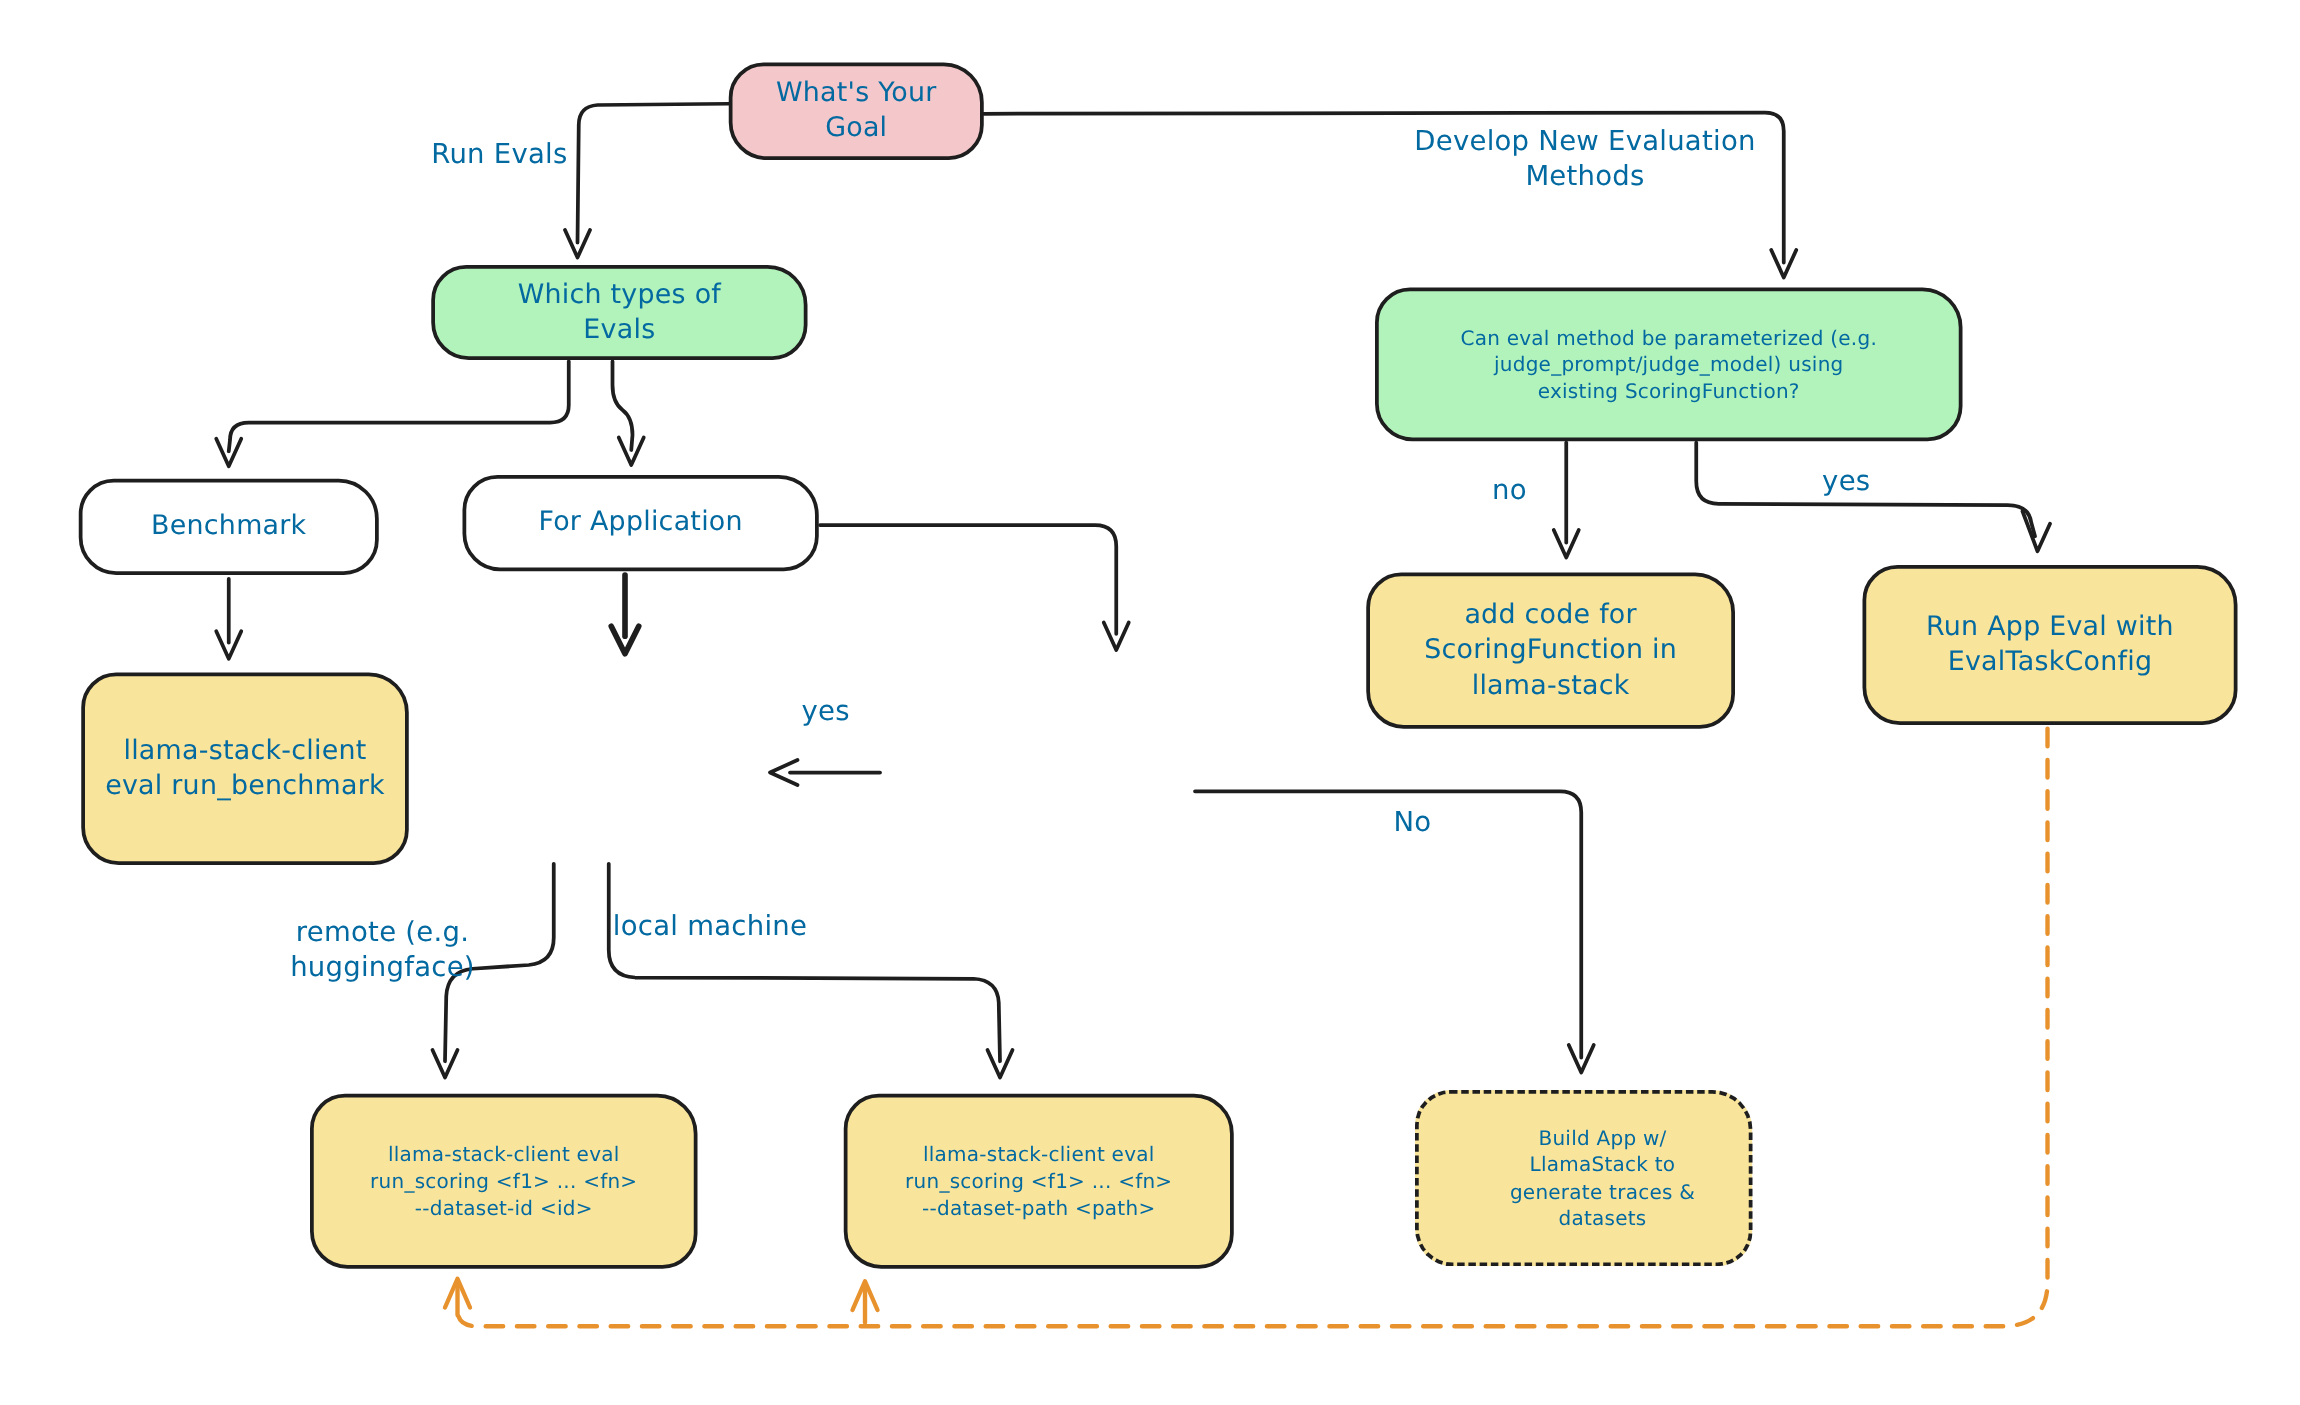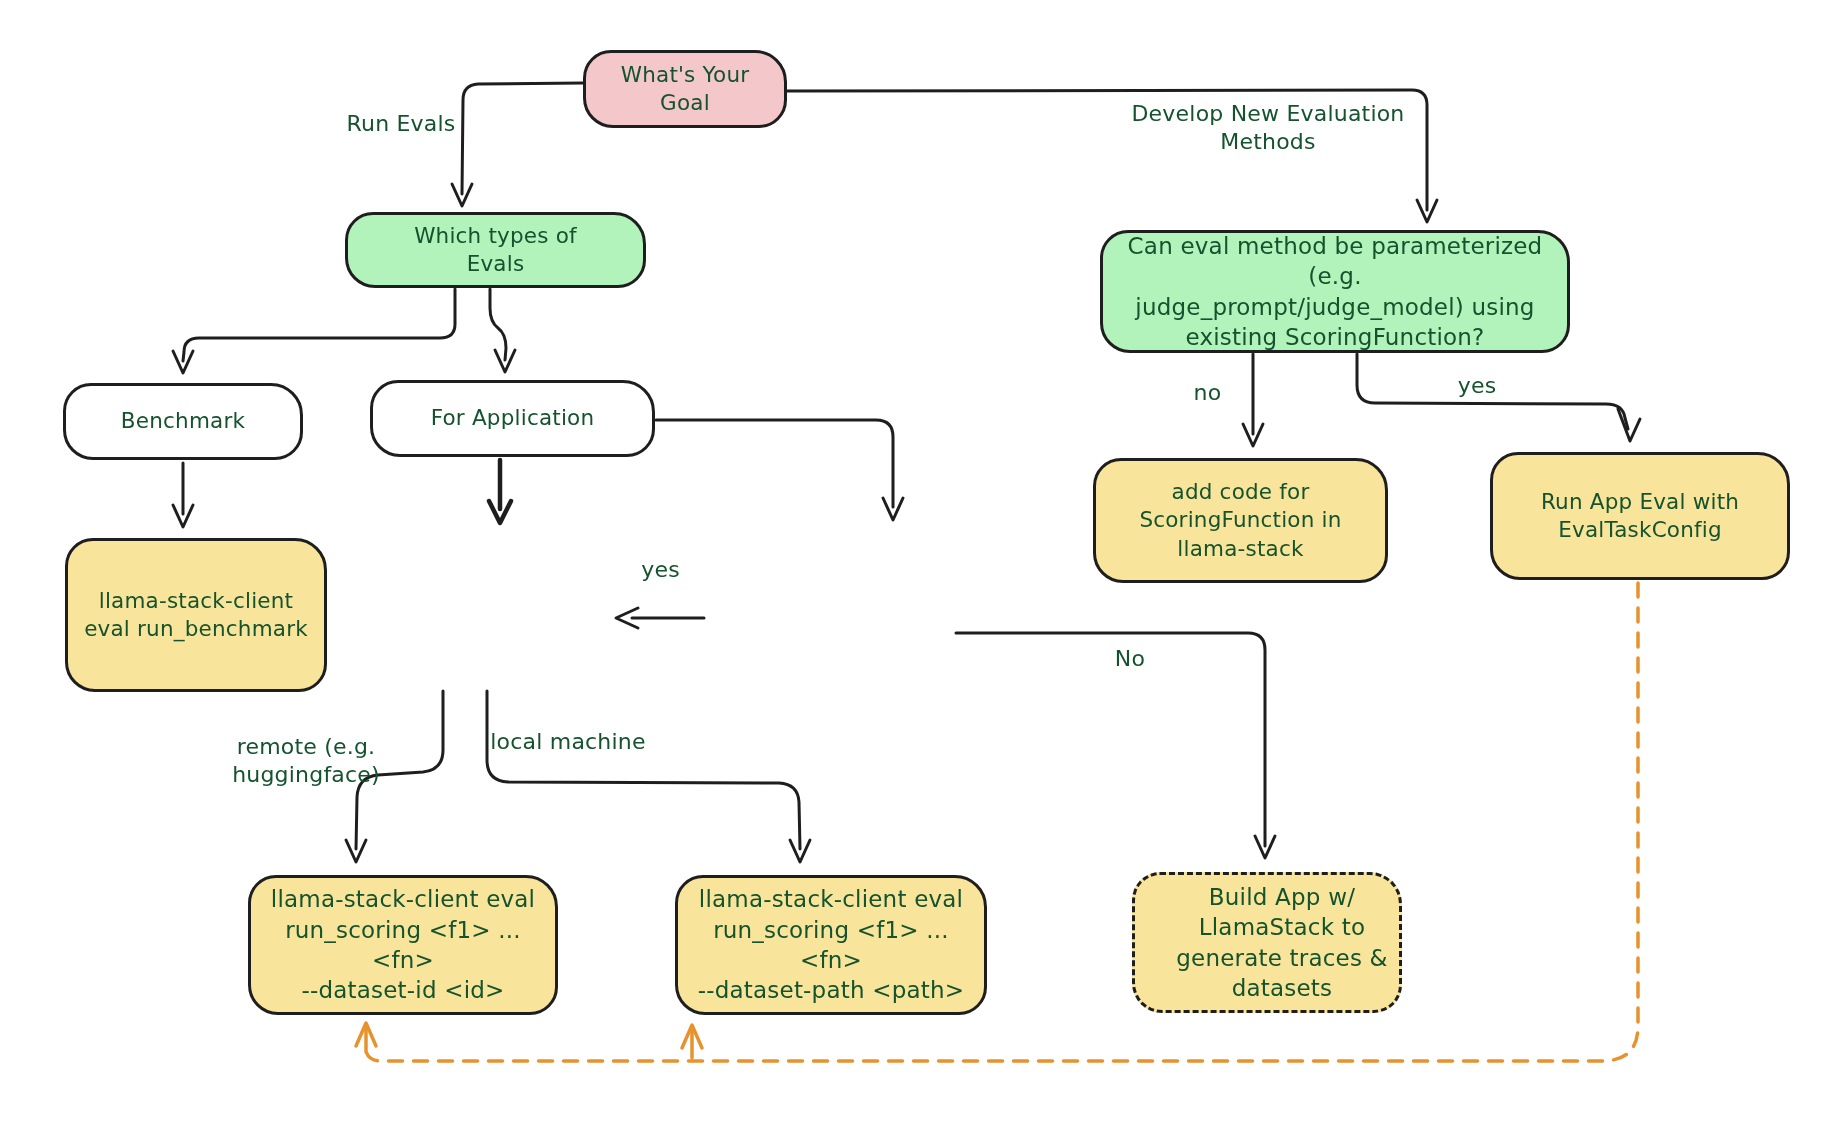--- a/index.html
+++ b/index.html
@@ -3,21 +3,21 @@
 <meta charset="utf-8">
 <style>
   html, body { margin: 0; padding: 0; background: #ffffff; }
   .canvas {
     position: relative;
     width: 1840px;
     height: 1124px;
     background: #ffffff;
     overflow: hidden;
     font-family: "DejaVu Sans", "Liberation Sans", sans-serif;
-    color: #14532d;
+    color: #0369a1;
   }
   svg.edges {
     position: absolute;
     left: 0; top: 0;
     width: 1840px; height: 1124px;
     pointer-events: none;
   }
   .edge  { fill: none; stroke: #1e1e1e; stroke-width: 3; stroke-linecap: round; stroke-linejoin: round; }
   .edge.thick { stroke-width: 4.5; }
   .head  { fill: none; stroke: #1e1e1e; stroke-width: 3; stroke-linecap: round; stroke-linejoin: round; }
@@ -36,21 +36,21 @@
     text-align: center;
     box-sizing: border-box;
     padding: 6px 10px;
   }
   .node span {
     white-space: pre-line;
     font-size: 21.5px;
     line-height: 1.32;
     letter-spacing: 0.2px;
   }
-  .node.small span { font-size: 23px; }
+  .node.small span { font-size: 16px; }
   .pink   { background: #f4c7ca; }
   .green  { background: #b2f2bb; }
   .blue   { background: #a5d8ff; }
   .yellow { background: #f9e49b; }
   .white  { background: #ffffff; }
   .dashed { border-style: dashed; }
 
   .edge-label {
     position: absolute;
     font-size: 22px;
@@ -195,21 +195,21 @@
 --dataset-path &lt;path&gt;</span>
   </div>
 
   <div class="node yellow dashed small" style="left:1132px; top:872px; width:270px; height:141px;padding-left:40px;">
     <span>Build App w/
 LlamaStack to
 generate traces &amp;
 datasets</span>
   </div>
 
-  <div class="edge-label" style="left:331px; top:110px; width:140px;">Run Evals</div>
+  <div class="edge-label" style="left:314px; top:110px; width:140px;text-align:right;">Run Evals</div>
 
   <div class="edge-label" style="left:1108px; top:100px; width:320px;">Develop New Evaluation
 Methods</div>
 
   <div class="edge-label" style="left:1180px; top:379px; width:55px;">no</div>
 
   <div class="edge-label" style="left:1442px; top:372px; width:70px;">yes</div>
 
   <div class="edge-label" style="left:628px; top:556px; width:65px;">yes</div>
 

